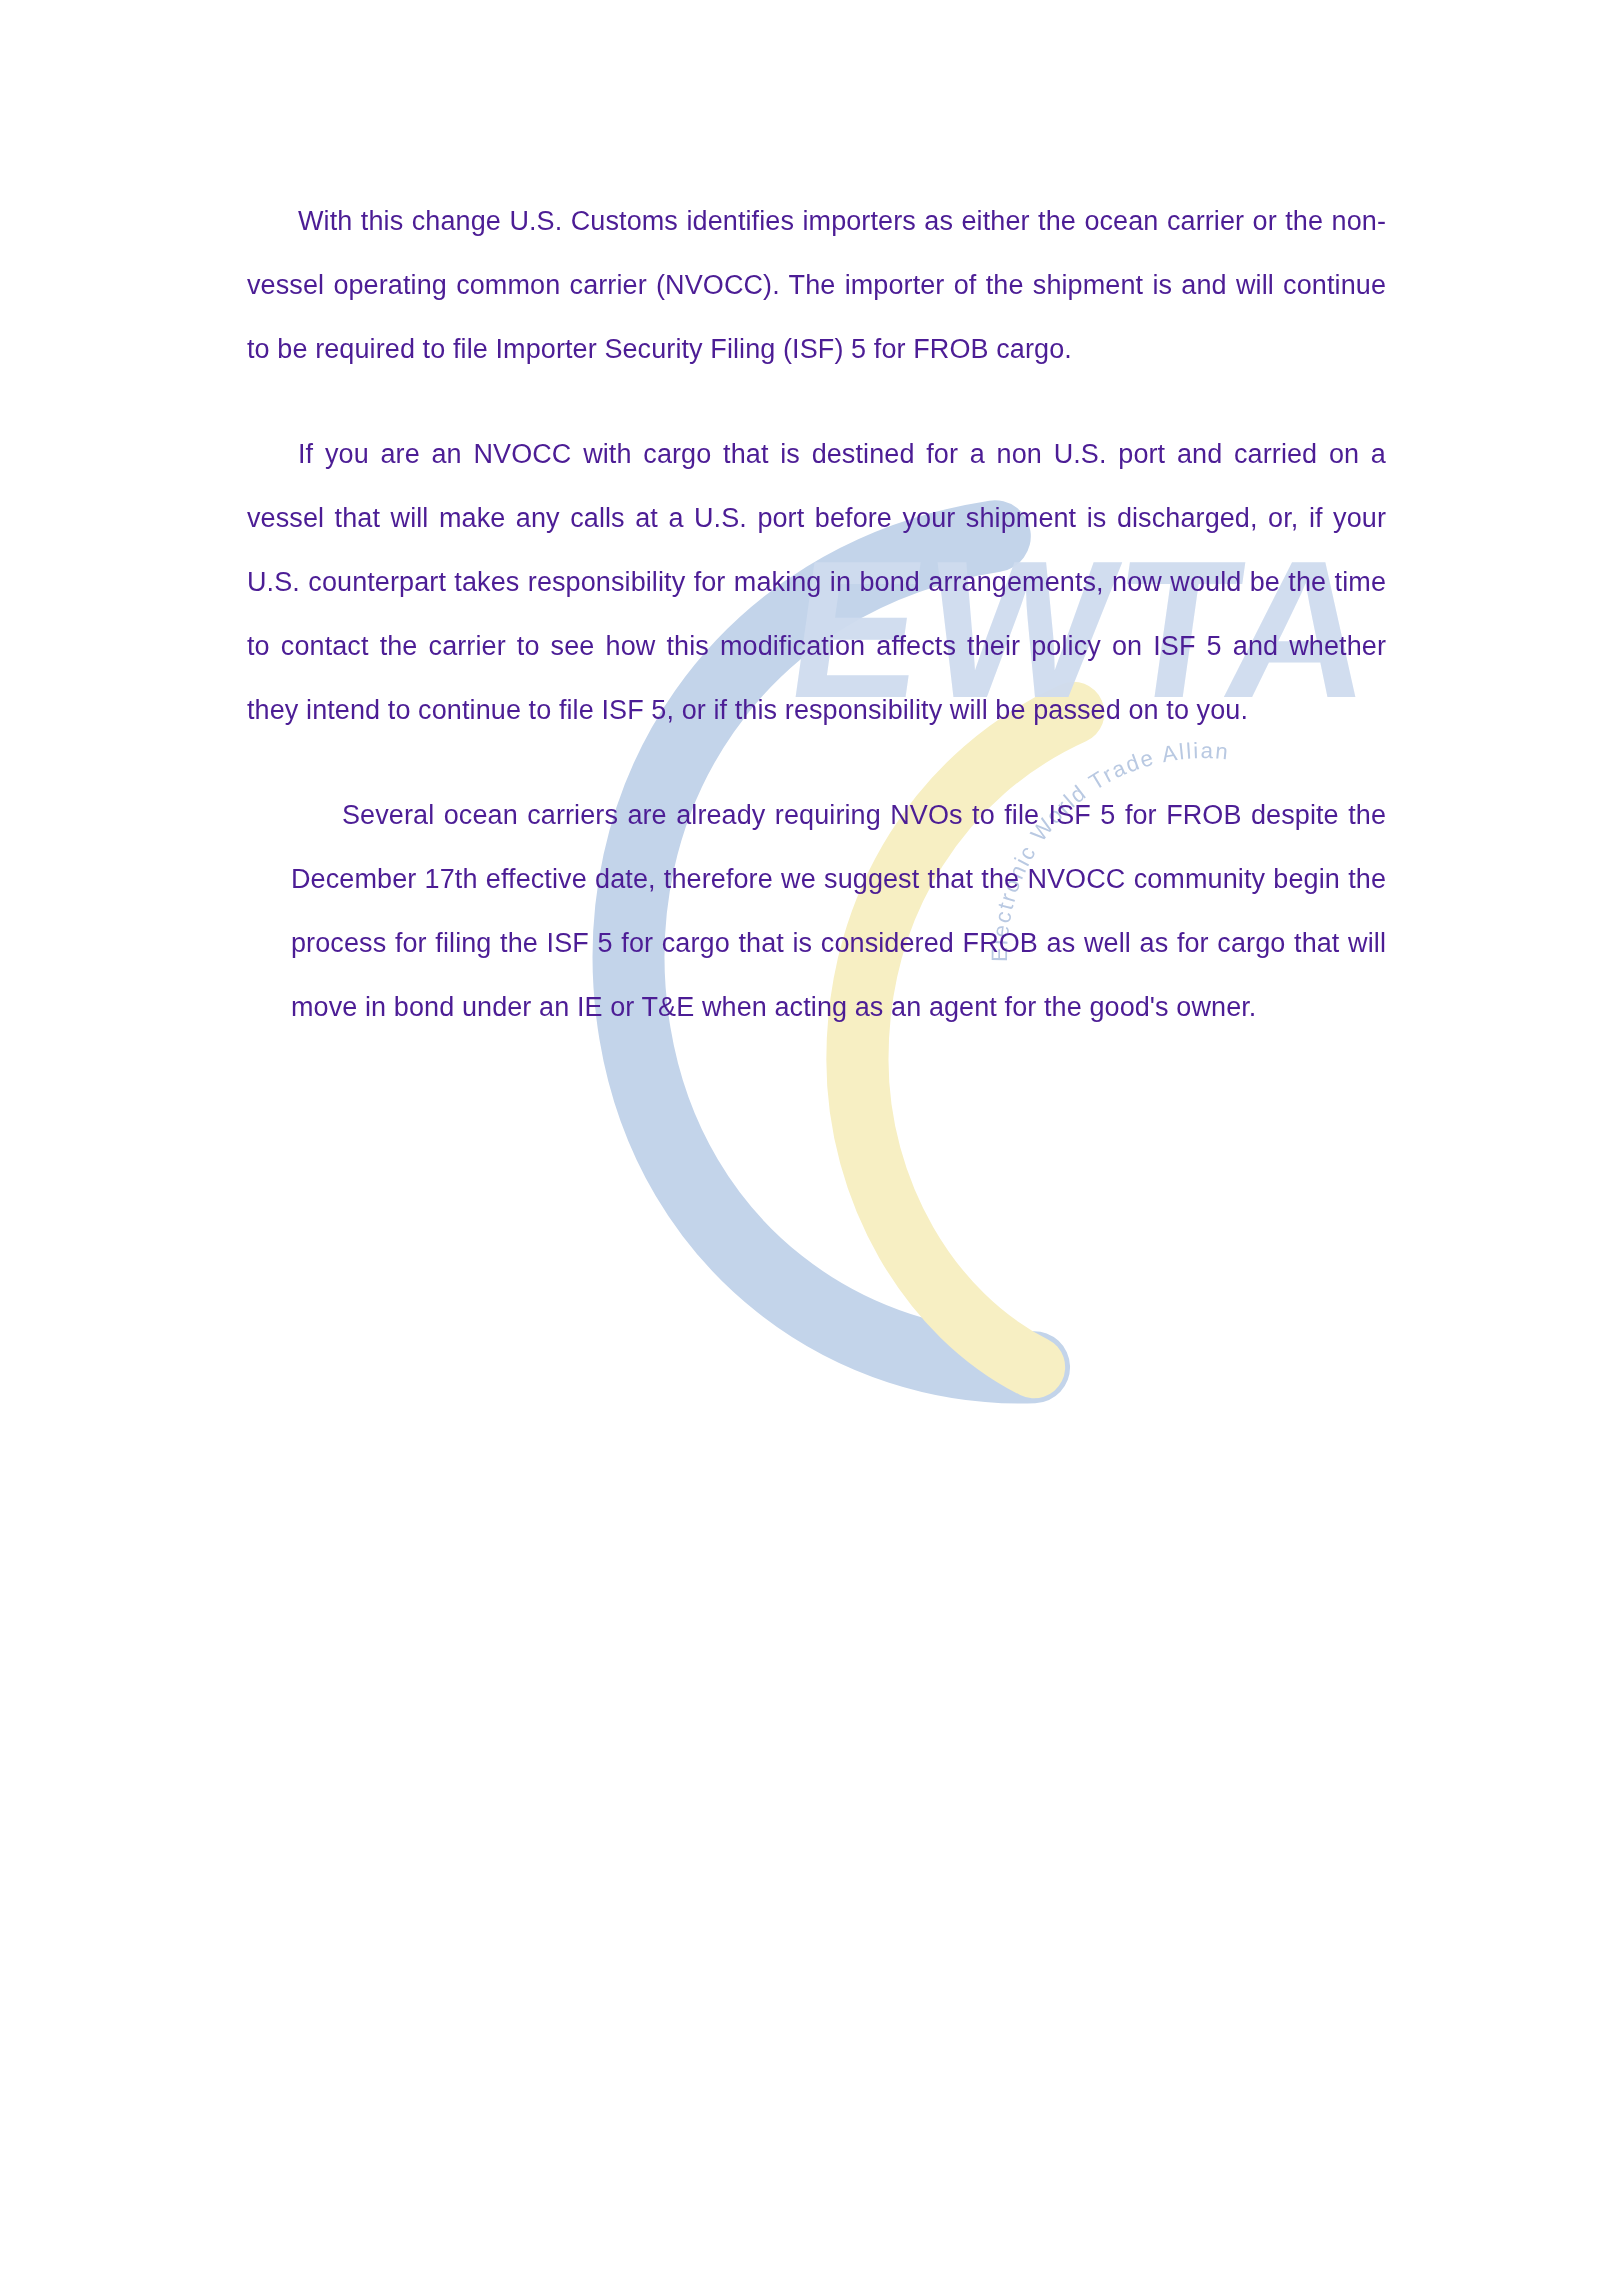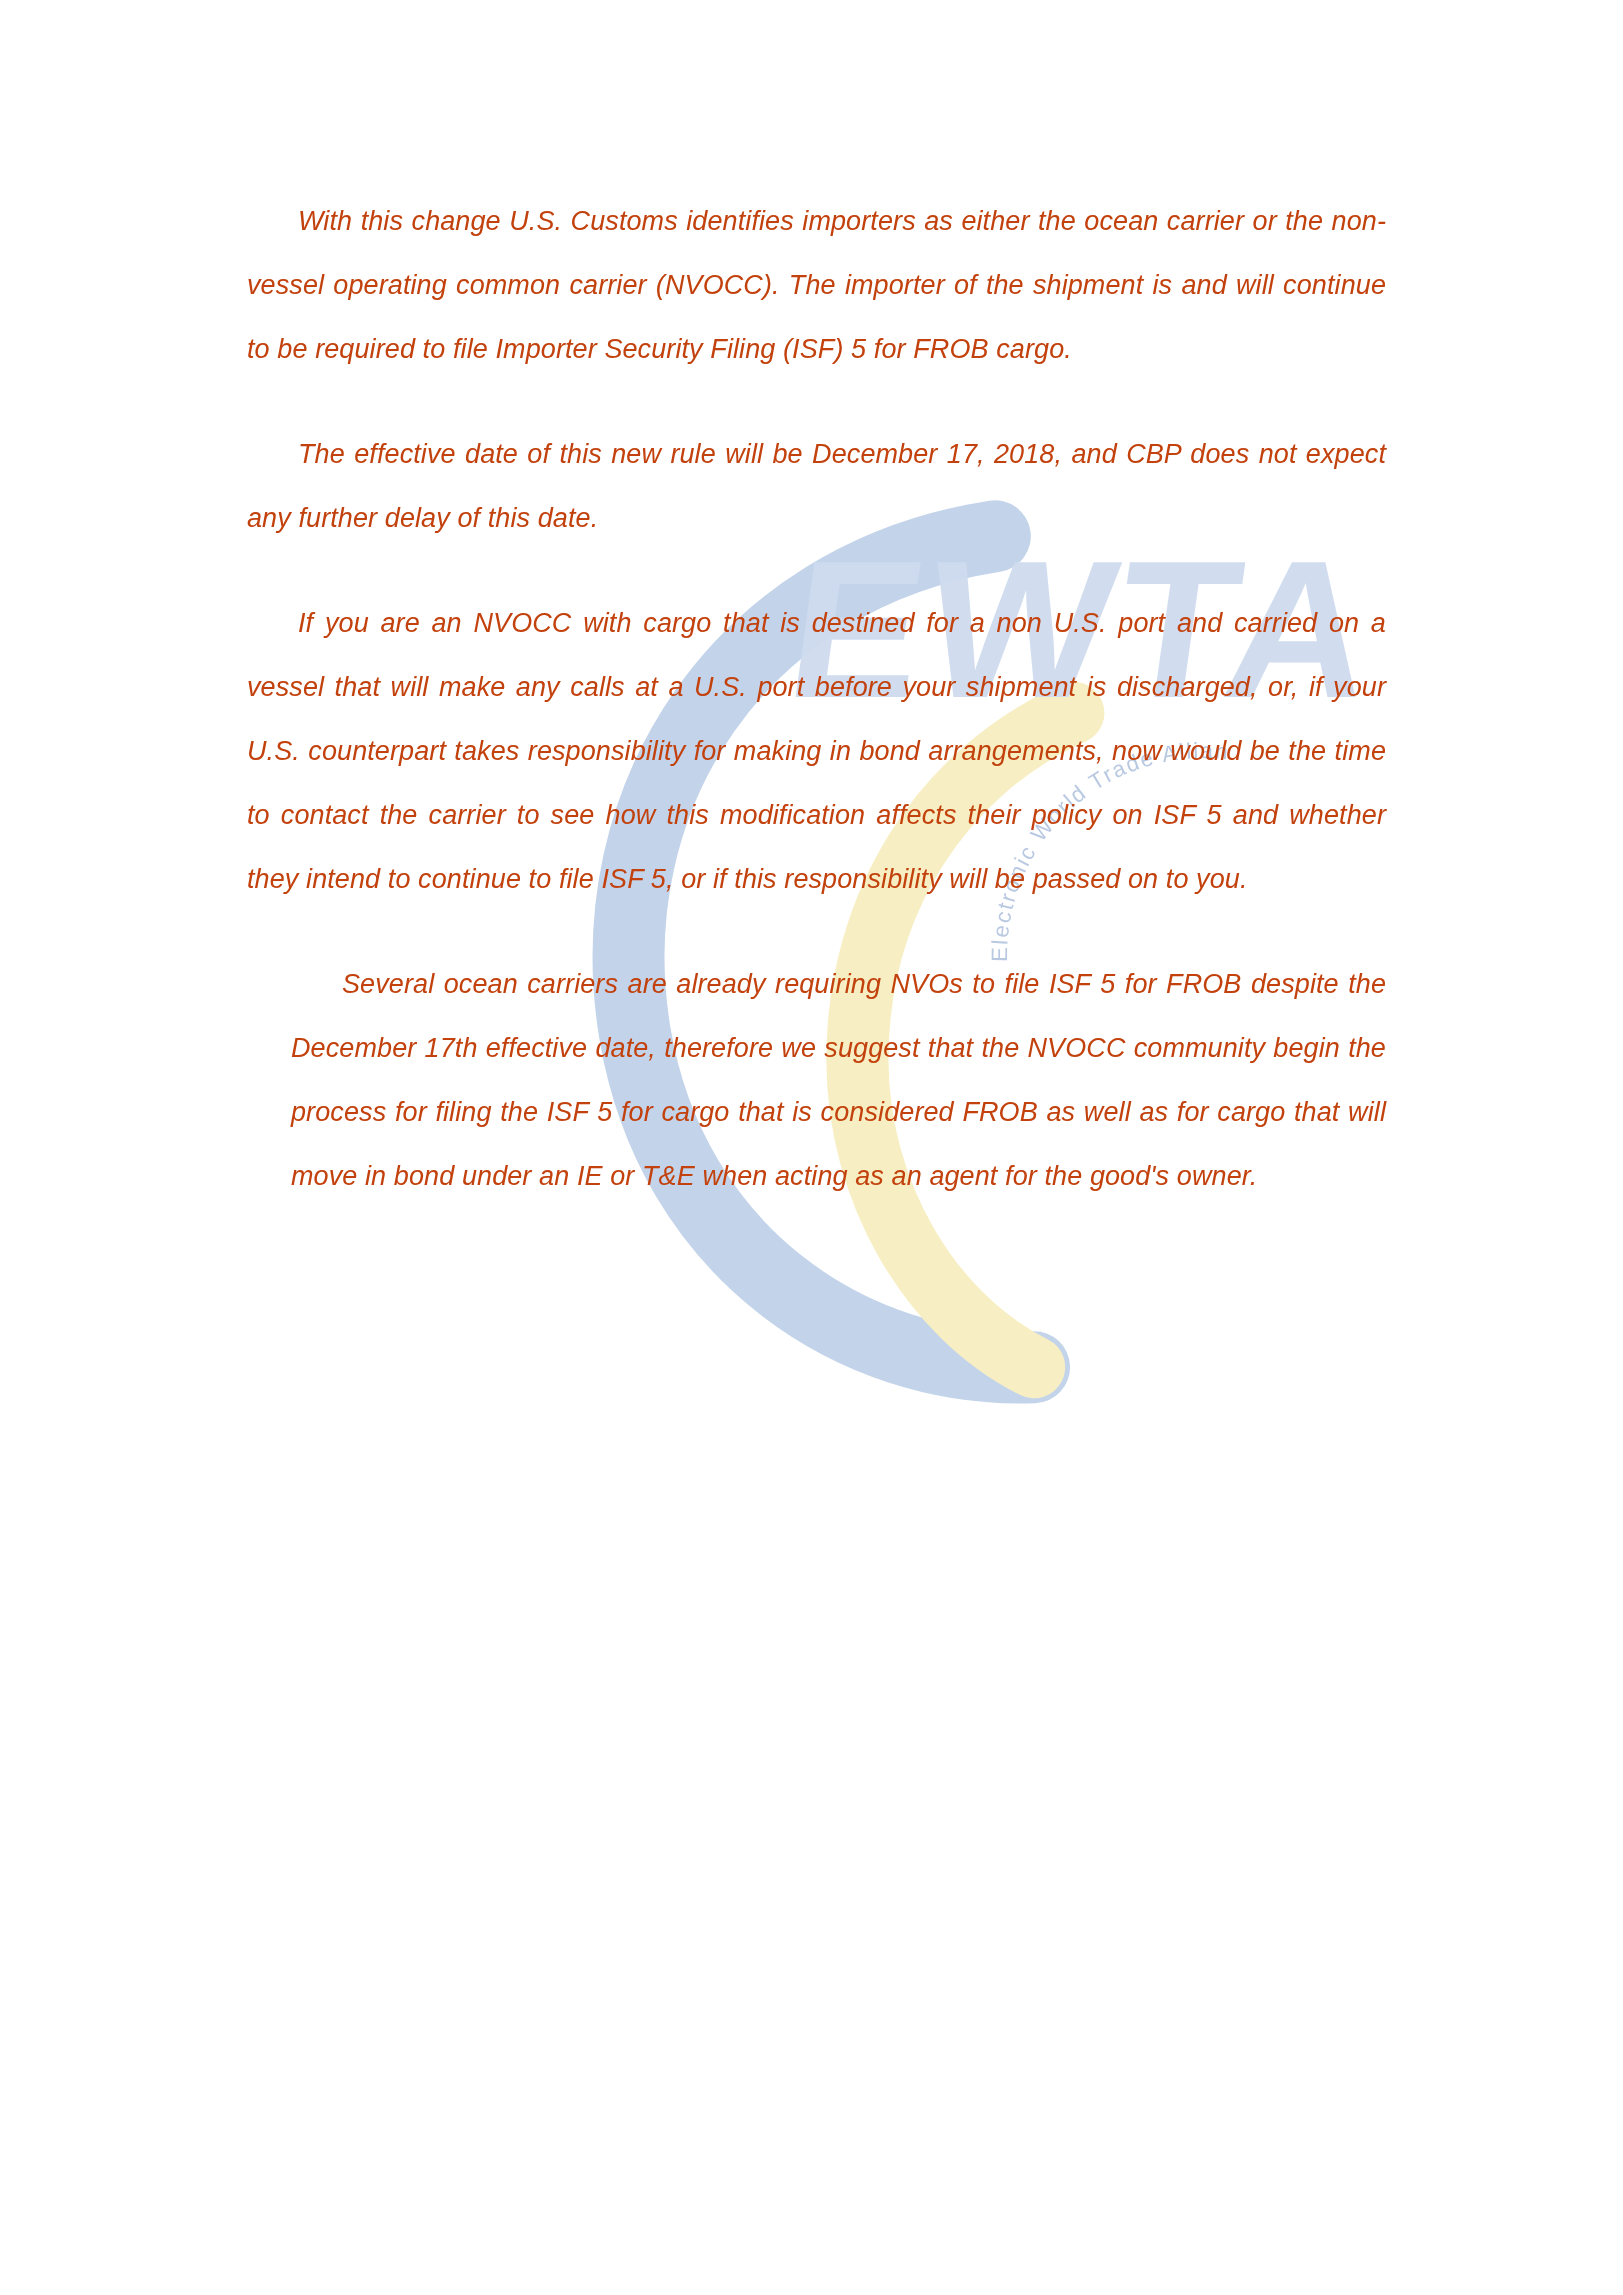--- a/index.html
+++ b/index.html
@@ -78,23 +78,22 @@
     width: 1139px;
     z-index: 2;
   }
   p.para {
     margin: 0 0 41px 0;
     font-size: 27px;
     line-height: 64px;
     text-align: justify;
     text-justify: inter-word;
     text-indent: 51px;
-    color: #c2410c;
+    color: #4c1d95;
     letter-spacing: 0.1px;
-    font-style: italic;
   }
   p.para:last-child {
     margin-bottom: 0;
     margin-left: 44px;
   }
 </style>
 </head>
 <body>
 
 <div class="page">
@@ -116,19 +115,18 @@
         <text>
           <textPath href="#tagarc" startOffset="2%">Electronic World Trade Alliance</textPath>
         </text>
       </svg>
 
     </div>
   </div>
 
   <div class="content">
     <p class="para">With this change U.S. Customs identifies importers as either the ocean carrier or the non-vessel operating common carrier (NVOCC). The importer of the shipment is and will continue to be required to file Importer Security Filing (ISF) 5 for FROB cargo.</p>
-    <p class="para">The effective date of this new rule will be December 17, 2018, and CBP does not expect any further delay of this date.</p>
     <p class="para">If you are an NVOCC with cargo that is destined for a non U.S. port and carried on a vessel that will make any calls at a U.S. port before your shipment is discharged, or, if your U.S. counterpart takes responsibility for making in bond arrangements, now would be the time to contact the carrier to see how this modification affects their policy on ISF 5 and whether they intend to continue to file ISF 5, or if this responsibility will be passed on to you.</p>
     <p class="para">Several ocean carriers are already requiring NVOs to file ISF 5 for FROB despite the December 17th effective date, therefore we suggest that the NVOCC community begin the process for filing the ISF 5 for cargo that is considered FROB as well as for cargo that will move in bond under an IE or T&amp;E when acting as an agent for the good's owner.</p>
   </div>
 
 </div>
 
 
 </body></html>

